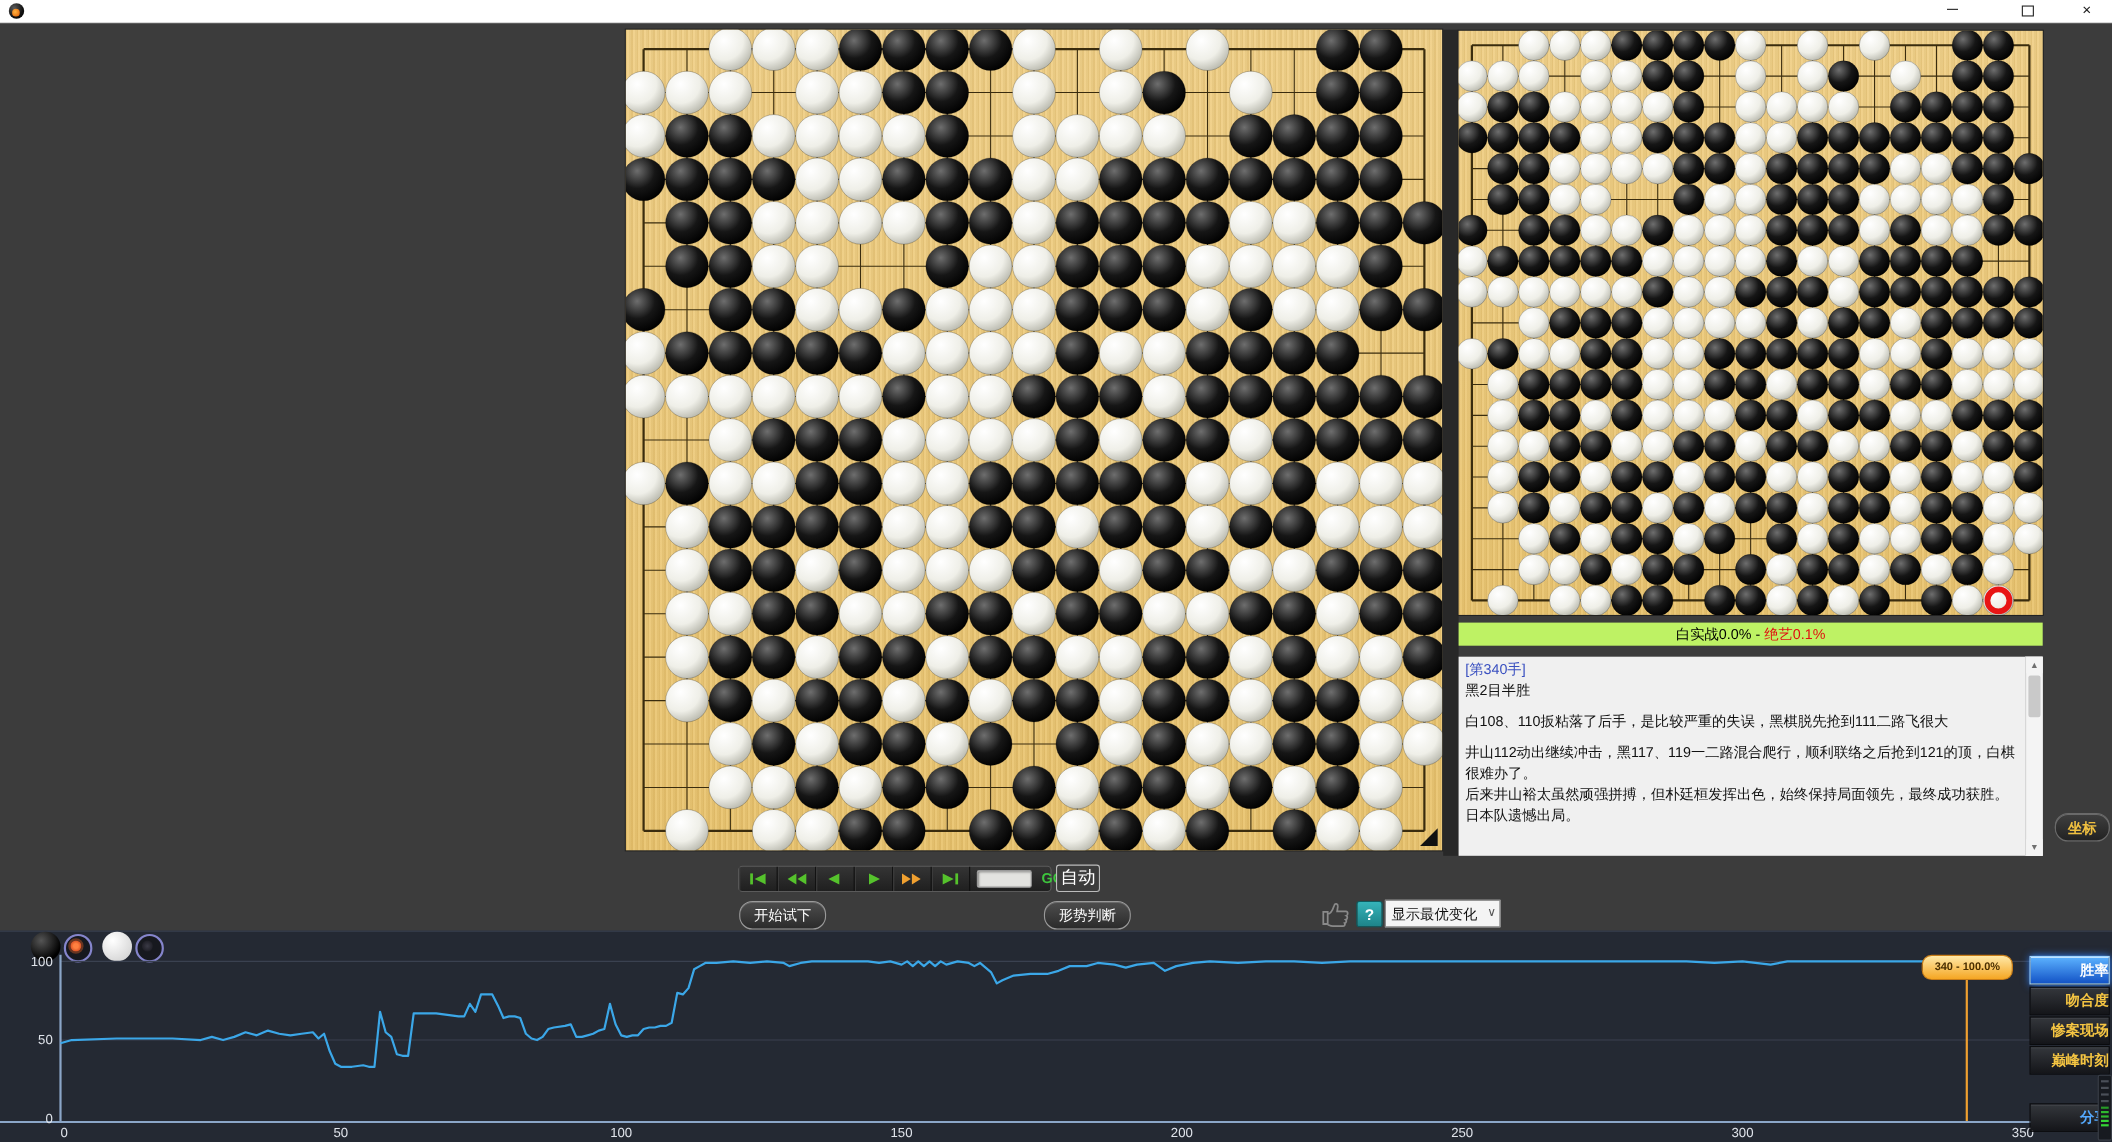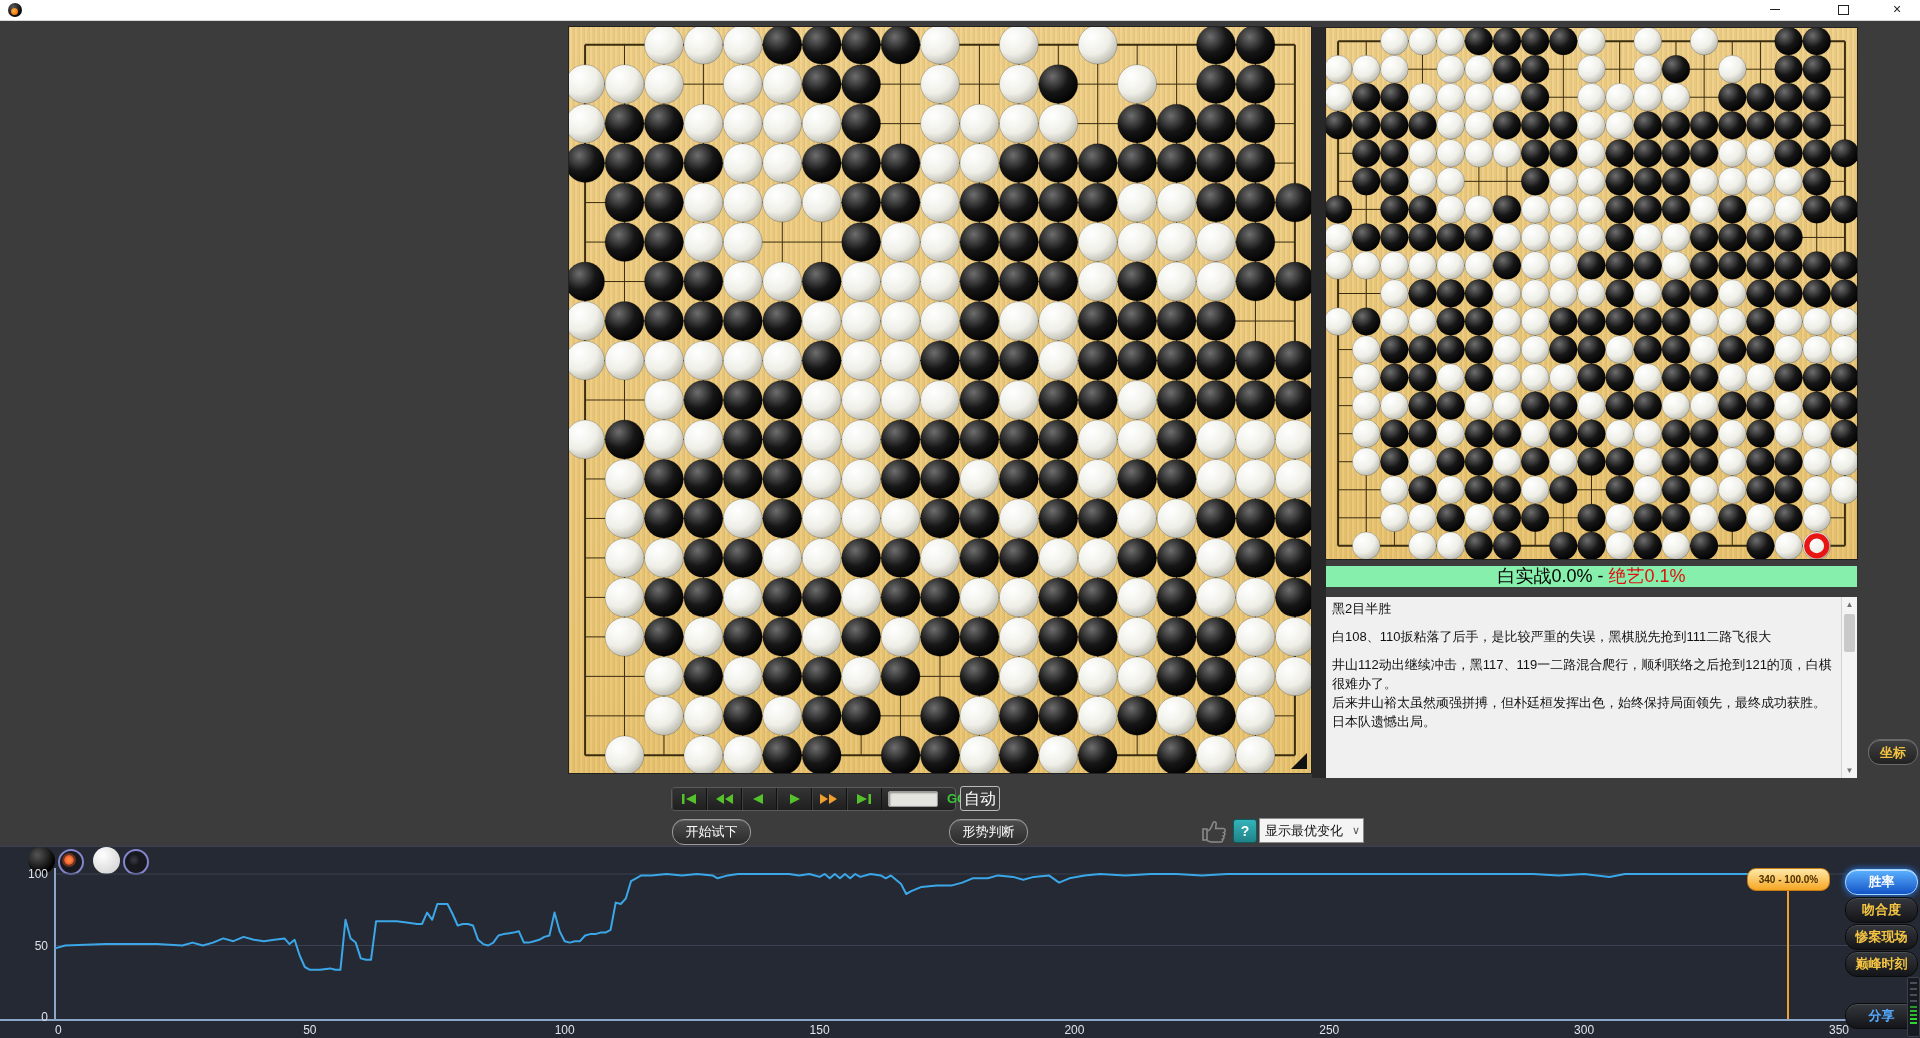--- a/index.html
+++ b/index.html
@@ -19,22 +19,22 @@
   #btn-close{font-size:14px;line-height:19px;}
   
   .board-wrap{background:
       repeating-linear-gradient(90deg, rgba(120,80,10,0.10) 0 1px, rgba(255,255,255,0.05) 1px 3px, rgba(0,0,0,0.03) 3px 5px),
       linear-gradient(180deg,#f0d088,#e9c470);
       box-shadow:0 0 0 1px #222;}
   #board-main{left:569px;top:27px;width:742px;height:746px;}
   #board-var{left:1326px;top:28px;width:531px;height:531px;}
   #panel-divider{left:1312px;top:27px;width:14px;height:751px;background:#282828;}
   
-  #var-caption{left:1326px;top:566px;width:531px;height:21px;background:#86efac;
-               font-size:18px;line-height:21px;text-align:center;color:#000;}
+  #var-caption{left:1326px;top:566px;width:531px;height:21px;background:#bef264;
+               font-size:13px;line-height:21px;text-align:center;color:#000;}
   #var-caption .ai{color:#e01010;}
   #commentary{left:1326px;top:597px;width:531px;height:181px;background:#f0f0f0;color:#111;}
   #commentary-text{position:absolute;left:6px;top:2px;right:20px;bottom:2px;font-size:13px;line-height:19px;overflow:hidden;}
   #commentary-text .line.blue{color:#3a50c0;}
   #commentary-text .line.gap{height:9px;}
   #commentary-sb{position:absolute;right:0;top:0;width:15px;height:100%;background:#f4f4f4;border-left:1px solid #d4d4d4;}
   .sb-arrow{position:absolute;left:0;width:15px;height:15px;font-size:8px;color:#707070;text-align:center;line-height:15px;background:#f4f4f4;}
   #sb-up{top:0;} #sb-down{bottom:0;}
   #sb-thumb{position:absolute;left:2px;top:17px;width:11px;height:38px;background:#c9c9c9;border-radius:2px;}
   
@@ -70,22 +70,22 @@
   .legend-toggle{top:849px;width:22px;height:22px;border-radius:50%;border:2px solid #8585cc;background:#17191f;}
   #legend-black-toggle{left:58px;} #legend-white-toggle{left:123px;}
   #legend-black-toggle i{position:absolute;left:4px;top:4px;width:10px;height:10px;border-radius:50%;
       background:radial-gradient(circle, #ff8040 0 30%, #c03010 100%);box-shadow:0 0 0 2px rgba(255,110,40,.35);}
   #legend-white-toggle i{position:absolute;left:4px;top:4px;width:10px;height:10px;border-radius:50%;
       background:radial-gradient(circle,#3a3a46,#14141a);}
   #chart{left:0;top:846px;}
   #move-tag{left:1747px;top:868px;width:81px;height:21px;border:1px solid #c87d18;border-radius:9px;
             background:linear-gradient(#ffe9a8,#f5a623);color:#4a2f00;font-size:10px;font-weight:bold;
             text-align:center;line-height:21px;}
-  .graph-btn{left:1845px;width:71px;height:24px;border-radius:12px;font-size:13px;font-weight:bold;
-             text-align:center;line-height:24px;background:linear-gradient(#34373c,#141519);
+  .graph-btn{left:1845px;width:71px;height:24px;border-radius:0;font-size:13px;font-weight:bold;
+             text-align:right;line-height:24px;background:linear-gradient(#34373c,#141519);
              border:1px solid #0a0b0d;box-shadow:inset 0 1px 0 #4a4d52;}
   .graph-btn.selected{background:linear-gradient(#5cb2ff,#1353c6);border:1px solid #9fd4ff;
              box-shadow:0 0 7px #2a7fff, inset 0 1px 0 #bfe2ff;}
   #mini-slider{left:1907px;top:977px;width:11px;height:58px;background:#171a20;border:1px solid #3a3f48;border-radius:2px;}
   #mini-slider i{position:absolute;left:2px;width:7px;height:2px;}
   
 </style>
 </head>
 <body>
 
@@ -849,20 +849,21 @@
         <circle cx="490.7542222222222" cy="517.8489999999999" r="13.881291444444443" fill="url(#vw)" stroke="rgba(0,0,0,0.35)" stroke-width="0.6"></circle>
       </g>
       <circle cx="490.7542222222222" cy="517.8489999999999" r="9.994529839999998" fill="none" stroke="#e81515" stroke-width="5.274890748888889"></circle>
     </svg>
 </div>
 
 <div class="abs" id="var-caption"><span>白实战0.0%</span><span> - </span><span class="ai">绝艺0.1%</span></div>
 
 <div class="abs" id="commentary">
   <div id="commentary-text">
+      <div class="line blue">[第340手]</div>
       <div class="line ">黑2目半胜</div>
       <div class="line gap"></div>
       <div class="line ">白108、110扳粘落了后手，是比较严重的失误，黑棋脱先抢到111二路飞很大</div>
       <div class="line gap"></div>
       <div class="line ">井山112动出继续冲击，黑117、119一二路混合爬行，顺利联络之后抢到121的顶，白棋很难办了。</div>
       <div class="line ">后来井山裕太虽然顽强拼搏，但朴廷桓发挥出色，始终保持局面领先，最终成功获胜。日本队遗憾出局。</div>
     </div>
   <div id="commentary-sb">
     <div class="sb-arrow" id="sb-up">▲</div>
     <div id="sb-thumb"></div>

